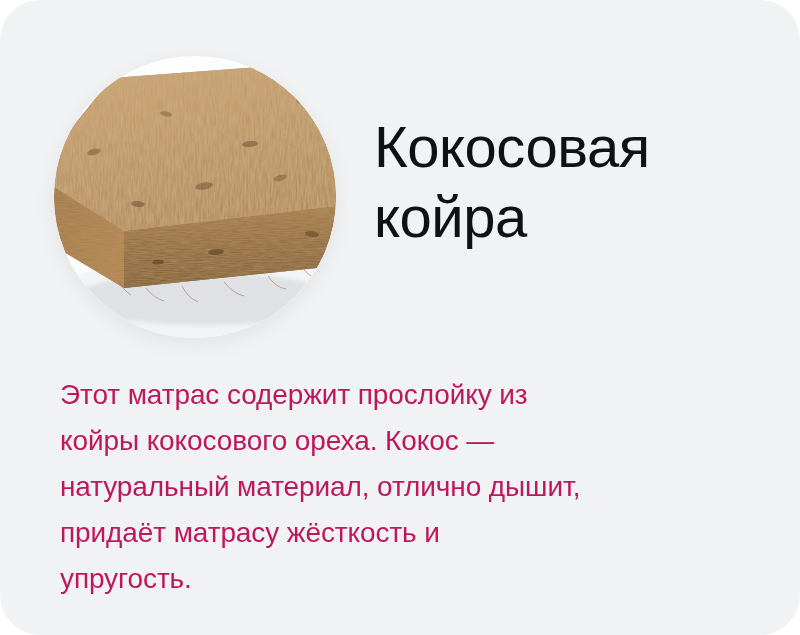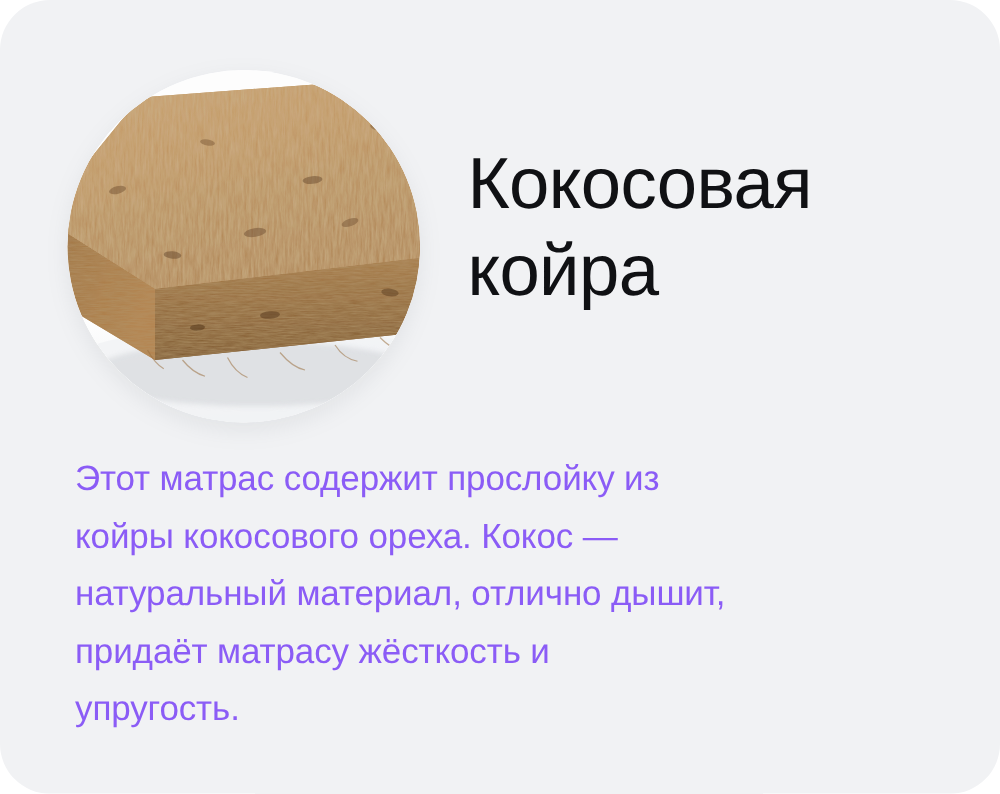--- a/index.html
+++ b/index.html
@@ -62,27 +62,27 @@
     font-weight: 400;
     letter-spacing: -0.5px;
     color: #101114;
     white-space: pre-line;
   }
 
   
   .body-text {
     position: absolute;
     left: 60px;
-    top: 360px;
+    top: 372px;
     width: 700px;
     margin: 0;
     font-size: 28px;
     line-height: 46px;
     font-weight: 400;
-    color: #8b5cf6;
+    color: #be185d;
     white-space: pre-line;
     letter-spacing: -0.1px;
   }
 </style>
 </head>
 <body>
 
 <div class="card">
 
   <div class="hero">

